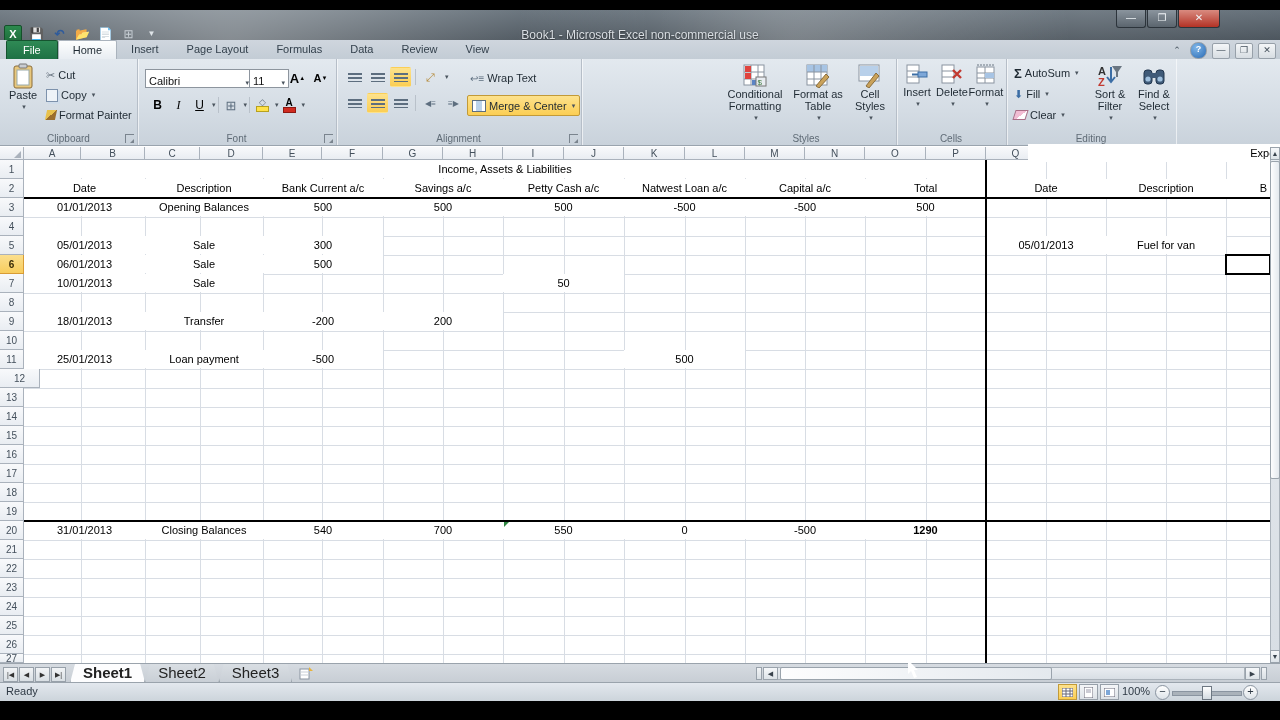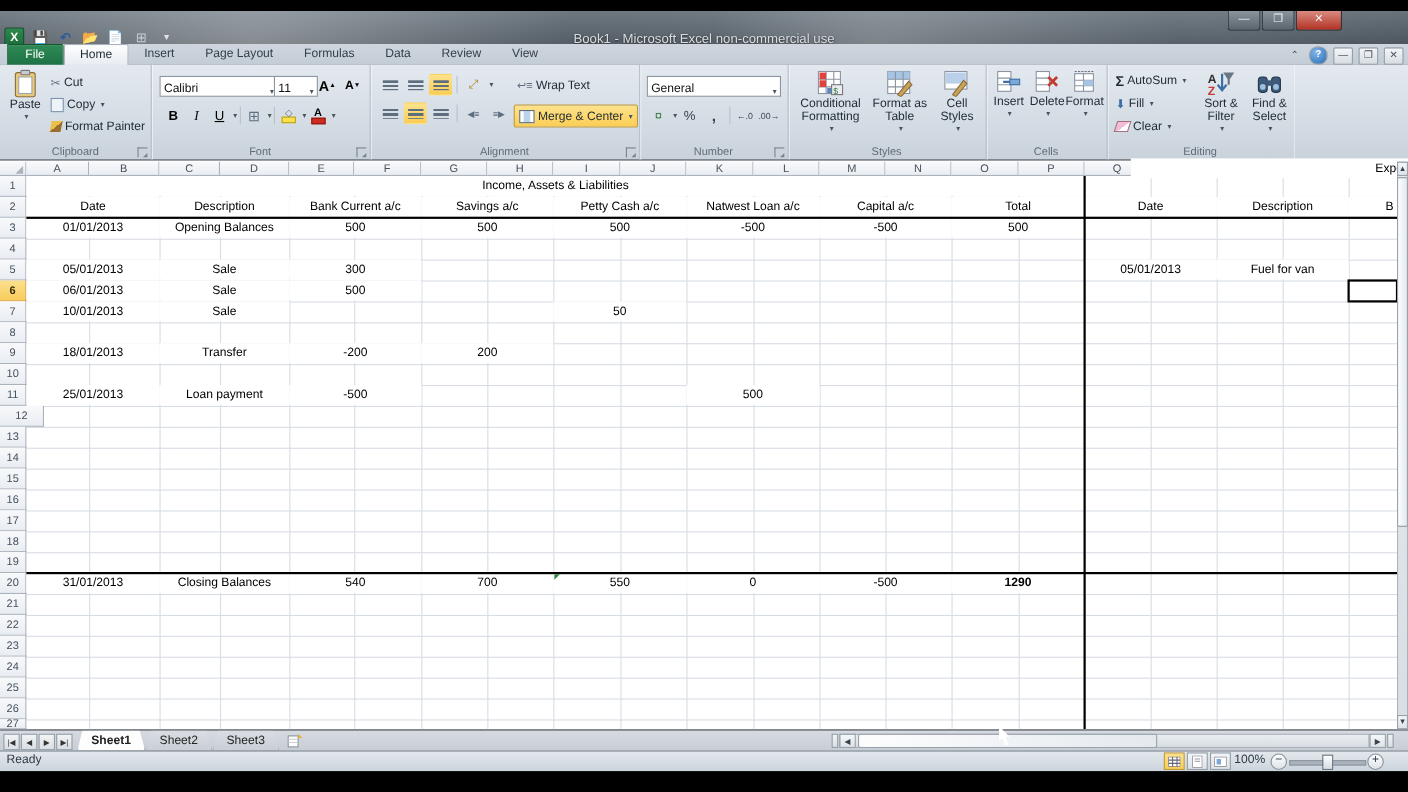--- a/index.html
+++ b/index.html
@@ -55,21 +55,21 @@
   #err-tri{position:absolute;width:0;height:0;border-top:5px solid #2e8540;border-right:5px solid transparent;}
   
   .scroll-bg{background:linear-gradient(#e9edf1,#d8dee4);border:1px solid #aab2ba;box-sizing:border-box;}
   .sc-btn{position:absolute;background:linear-gradient(#f6f8fa,#dde3e8);border:1px solid #9aa3ac;box-sizing:border-box;
      font-size:7px;color:#39434d;display:flex;align-items:center;justify-content:center;}
   .sc-thumb{position:absolute;background:linear-gradient(90deg,#fdfdfe,#e4e9ee);border:1px solid #9aa3ac;border-radius:2px;box-sizing:border-box;}
   
   #sheetbar{left:0;top:663px;width:1280px;height:19px;background:linear-gradient(#d6dbe1,#c7cdd4);border-top:1px solid #9aa3ac;}
   .navbtn{width:13px;height:13px;margin-top:3px;background:linear-gradient(#f2f4f6,#d9dfe4);border:1px solid #98a1aa;font-size:7px;color:#333;
      display:flex;align-items:center;justify-content:center;}
-  .stab{height:18px;padding:0 12px;font-size:11px;line-height:18px;color:#222;background:linear-gradient(#d9dee3,#c9cfd6);border:1px solid #98a1aa;border-top:none;
+  .stab{height:18px;padding:0 12px;font-size:15px;line-height:18px;color:#222;background:linear-gradient(#d9dee3,#c9cfd6);border:1px solid #98a1aa;border-top:none;
      clip-path:polygon(5px 0,calc(100% - 5px) 0,100% 100%,0 100%);}
   .stab.active{background:#fdfdfe;font-weight:bold;}
   
   #statusbar{left:0;top:682px;width:1280px;height:18px;background:linear-gradient(#e3e8ee,#ccd4db);border-top:1px solid #9aa3ac;font-size:11px;color:#2e3944;}
   .viewbtn{width:17px;height:14px;border:1px solid #97a0a9;background:linear-gradient(#f4f6f8,#dde2e7);display:flex;align-items:center;justify-content:center;}
   .viewbtn.on{background:linear-gradient(#fde28d,#fbce54);border-color:#c29a38;}
   #cursor{position:absolute;left:908px;top:660px;width:13px;height:20px;background:#fff;
      clip-path:polygon(0 0,0 14px,3px 11px,6px 18px,9px 17px,6px 10px,10px 10px);filter:drop-shadow(0 0 1px #000);}
   .blackbar{position:absolute;left:0;width:1280px;background:#000;}
 </style>
@@ -225,37 +225,20 @@
       </div>
       <div class="abs sbtn hl" style="left:131px;top:36px;padding:0 4px;height:19px;">
         <span style="width:12px;height:10px;border:1px solid #5d6e7f;background:linear-gradient(#bcd3ea,#bcd3ea) center/6px 10px no-repeat,#fff;"></span>
         <span>Merge &amp; Center</span>
         <span class="dd">▾</span>
       </div>
       <div class="glabel">Alignment</div>
       <div class="launcher"></div>
     </div>
 
-    <div class="rgroup" style="left:581px;width:135px;">
-      <div class="abs combo" style="left:7px;top:10px;width:114px;">
-        <span>General</span>
-          <span class="dd">▾</span>
-      </div>
-      <div class="abs" style="left:7px;top:36px;display:flex;align-items:center;gap:1px;">
-        <div class="icbox" style="color:#3f7a3f;font-size:12px;">¤</div>
-        <span class="dd">▾</span>
-        <div class="icbox" style="font-size:12px;color:#39434d;">%</div>
-        <div class="icbox" style="font-size:14px;font-weight:bold;color:#39434d;">,</div>
-        <div class="vline"></div>
-        <div class="icbox" style="font-size:8px;color:#39434d;">←.0</div>
-        <div class="icbox" style="font-size:8px;color:#39434d;">.00→</div>
-      </div>
-      <div class="glabel">Number</div>
-      <div class="launcher"></div>
-    </div>
 
     <div class="rgroup" style="left:716px;width:180px;">
       <div class="abs bigbtn" style="left:6px;top:5px;width:66px;">
         <svg width="24" height="24" viewBox="0 0 24 24">
             <rect x="1" y="1" width="20" height="20" fill="#fff" stroke="#8a94a0"></rect>
             <line x1="1" y1="8" x2="21" y2="8" stroke="#8a94a0"></line>
             <line x1="1" y1="15" x2="21" y2="15" stroke="#8a94a0"></line>
             <line x1="8" y1="1" x2="8" y2="21" stroke="#8a94a0"></line>
             <line x1="15" y1="1" x2="15" y2="21" stroke="#8a94a0"></line>
             <rect x="2" y="2" width="6" height="6" fill="#e0433d"></rect>

